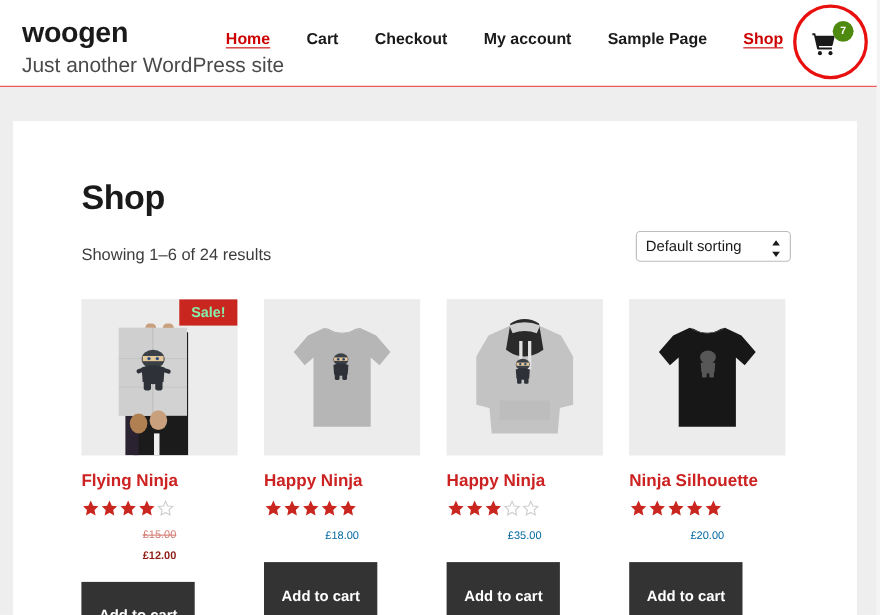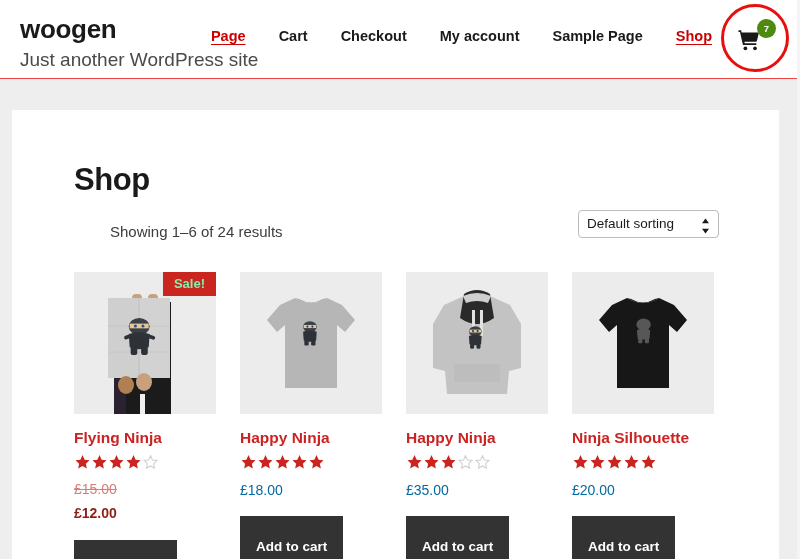--- a/index.html
+++ b/index.html
@@ -139,21 +139,20 @@
 
   .result-bar {
     position: relative;
     margin-top: 20px;
     height: 32px;
   }
   .result-count {
     font-size: 15px;
     color: #3c3c3c;
     line-height: 28px;
-    margin-left: 36px;
   }
   .sorting-select {
     position: absolute;
     right: 0;
     top: -4px;
     width: 141px;
     height: 28px;
     background: #ffffff;
     border: 1px solid #bcbcbc;
     border-radius: 4px;
@@ -220,23 +219,24 @@
     white-space: nowrap;
   }
   .star {
     display: inline-block;
     width: 17px;
     height: 16px;
     vertical-align: top;
   }
   .price {
     margin-top: 10px;
-    font-size: 14px;
+    font-size: 10px;
     color: #c0392b;
     line-height: 1.4;
+    text-align: center;
   }
   .price .old {
     color: #d77d76;
     text-decoration: line-through;
     display: block;
   }
   .price .new {
     color: #8f1e16;
     font-weight: bold;
     display: block;
@@ -277,21 +277,21 @@
 <div id="page">
 
   <div class="site-header">
 
     <div class="branding">
       <div class="site-title">woogen</div>
       <div class="site-desc">Just another WordPress site</div>
     </div>
 
     <nav class="main-nav">
-      <a class="nav-item current">Page</a>
+      <a class="nav-item current">Home</a>
       <a class="nav-item">Cart</a>
       <a class="nav-item">Checkout</a>
       <a class="nav-item">My account</a>
       <a class="nav-item">Sample Page</a>
       <a class="nav-item current">Shop</a>
     </nav>
 
     <div class="cart-wrap">
       <span class="cart-icon">
         <svg viewBox="0 0 24 24" width="26" height="24" fill="currentColor" aria-hidden="true">

